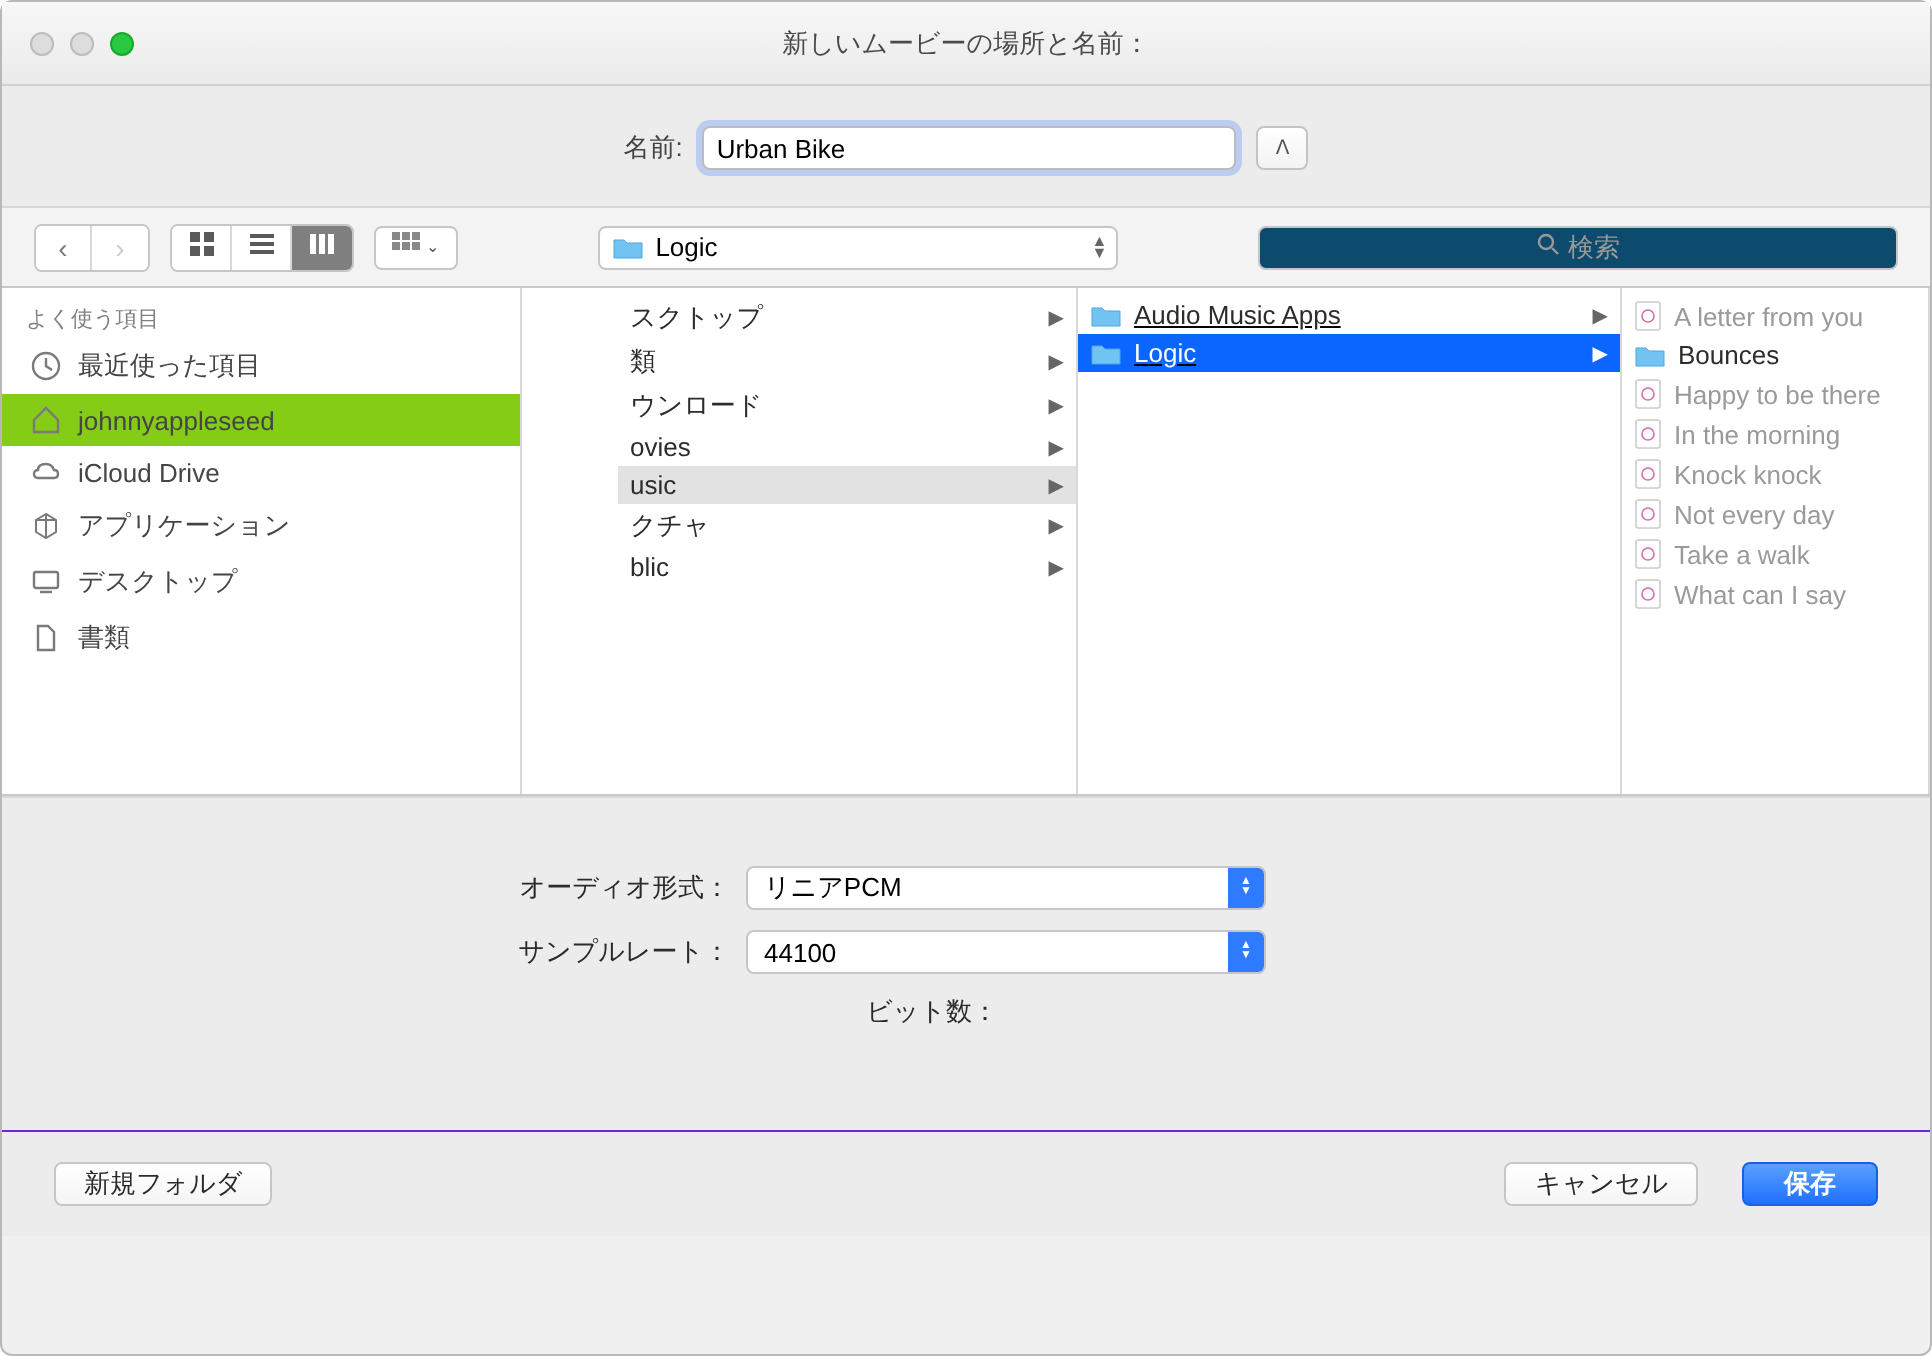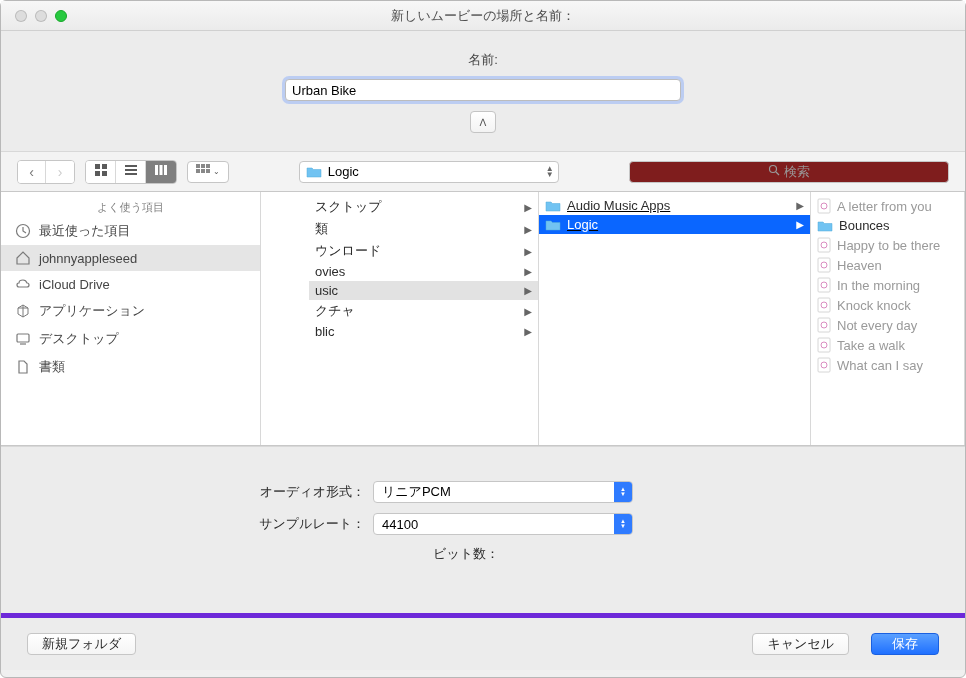--- a/index.html
+++ b/index.html
@@ -1,67 +1,67 @@
 <!DOCTYPE html>
 <html><head>
 <meta charset="utf-8">
 <style>
 * { box-sizing: border-box; margin: 0; padding: 0; font-family: -apple-system, "Helvetica Neue", Arial, sans-serif; }
 body { background: #fff; width: 966px; height: 678px; overflow: hidden; }
 .window { width: 966px; height: 678px; background: #f0f0f0; border: 1px solid #b8b8b8; border-radius: 6px; display: flex; flex-direction: column; }
-.titlebar { height: 30px; display: flex; align-items: center; padding: 0 14px; background: linear-gradient(#f7f7f7,#ebebeb); border-bottom: 1px solid #d0d0d0; position: relative; }
+.titlebar { height: 42px; display: flex; align-items: center; padding: 0 14px; background: linear-gradient(#f7f7f7,#ebebeb); border-bottom: 1px solid #d0d0d0; position: relative; }
 .traffic { display: flex; gap: 8px; }
 .tl { width: 12px; height: 12px; border-radius: 50%; border: 0.5px solid rgba(0,0,0,0.15); }
 .tl.gray { background: #ddd; }
 .tl.green { background: #28c940; border-color:#17a82a;}
 .title { position: absolute; left: 0; right: 0; text-align: center; font-size: 13px; color: #4a4a4a; }
-.namebar { padding: 20px 0 18px; display: flex; align-items: center; justify-content: center; gap: 10px; background: #ececec; border-bottom: 1px solid #d8d8d8; flex-direction: column; }
+.namebar { padding: 20px 0 18px; display: flex; align-items: center; justify-content: center; gap: 10px; background: #ececec; border-bottom: 1px solid #d8d8d8; }
 .namebar label { font-size: 13px; color: #444; }
-.name-input { width: 396px; height: 22px; border: 1px solid #bcbcbc; border-radius: 4px; background: #fff; padding: 0 6px; font-size: 13px; box-shadow: 0 0 0 3px rgba(100,150,255,0.35);}
+.name-input { width: 267px; height: 22px; border: 1px solid #bcbcbc; border-radius: 4px; background: #fff; padding: 0 6px; font-size: 13px; box-shadow: 0 0 0 3px rgba(100,150,255,0.35);}
 .chevbtn { width: 26px; height: 22px; border: 1px solid #c4c4c4; border-radius: 4px; background: linear-gradient(#fff,#f3f3f3); display: flex; align-items: center; justify-content: center; font-size: 10px; color:#555;}
 .toolbar { height: 40px; background: #f3f3f3; border-bottom: 1px solid #c8c8c8; display: flex; align-items: center; padding: 0 16px; gap: 10px; }
 .seg { display: flex; border: 1px solid #c6c6c6; border-radius: 4px; overflow: hidden; background: #fff; }
 .seg button { width: 30px; height: 22px; border: none; background: #fff; border-right: 1px solid #d8d8d8; display:flex; align-items:center; justify-content:center; color:#5a5a5a; font-size:12px;}
 .seg button:last-child { border-right: none; }
 .seg button.active { background: #7f7f7f; color:#fff; }
 .seg.nav button { width: 28px; font-size:14px; color:#777;}
 .seg.view button svg { width:14px; height:14px; }
 .grp-btn { height:22px; padding:0 8px; border:1px solid #c6c6c6; border-radius:4px; background:#fff; display:flex; align-items:center; gap:3px; font-size:12px; color:#5a5a5a;}
 .pathbar { flex:0 0 260px; margin-left:60px; height:22px; border:1px solid #c6c6c6; border-radius:4px; background:#fff; display:flex; align-items:center; padding:0 6px; gap:6px; font-size:13px; position:relative;}
 .pathbar .upd { position:absolute; right:4px; font-size:8px; color:#666; line-height:6px;}
-.searchbox { margin-left:auto; width: 320px; height: 22px; border:1px solid #c6c6c6; border-radius:4px; background:#7f1d1d; display:flex; align-items:center; justify-content:center; gap:4px; color:#999; font-size:13px;}
+.searchbox { margin-left:auto; width: 320px; height: 22px; border:1px solid #c6c6c6; border-radius:4px; background:#0c4a6e; display:flex; align-items:center; justify-content:center; gap:4px; color:#999; font-size:13px;}
 .browser { display:flex; height: 254px; background:#fff; border-bottom:1px solid #c8c8c8;}
 .sidebar { width: 260px; border-right:1px solid #d8d8d8; overflow:hidden; font-size:13px; padding-top:6px;}
-.sb-head { padding: 2px 12px; font-size:11px; color:#808080; font-weight:400;text-align:center;}
+.sb-head { padding: 2px 12px; font-size:11px; color:#808080; font-weight:400;}
 .sb-item { display:flex; align-items:center; gap:8px; padding: 5px 14px; color:#454545;}
-.sb-item.sel { background:#e5e5e5;}
+.sb-item.sel { background:#84cc16;}
 .sb-item .ic { width:16px; height:16px; display:flex; align-items:center; justify-content:center; color:#7a7a7a;}
 .col { border-right:1px solid #d8d8d8; overflow:hidden; font-size:13px; padding-top:4px;}
 .col1 { width: 230px; margin-left: 48px;}
 .col2 { width: 272px; text-decoration: underline;}
 .col3 { flex:1;}
 .row { display:flex; align-items:center; padding:2px 8px 2px 6px; gap:6px; color:#2c2c2c; position:relative;}
 .row.sel { background:#e2e2e2;}
 .row.hl { background:#0a66ff; color:#fff;}
 .row .chev { position:absolute; right:6px; font-size:10px; color:#666;}
 .row.hl .chev { color:#fff;}
 .fold-ic { width:16px; height:14px; display:inline-flex;}
 .fold-ic svg { width:16px; height:14px;}
 .file-ic { width:14px; height:16px; display:inline-flex; color:#b85c9e;}
 .file-ic svg { width:14px; height:16px;}
-.settings { padding: 24px 0 40px; background:#ececec; border-top:1px solid #d8d8d8; border-bottom:5px solid #6d28d9;}
+.settings { padding: 24px 0 40px; background:#ececec; border-top:1px solid #d8d8d8; border-bottom:1px solid #6d28d9;}
 .srow { display:flex; align-items:center; justify-content:center; gap:8px; margin:10px 0;}
 .srow label { width: 300px; text-align:right; font-size:13px; color:#2a2a2a;}
 .sel-wrap { width:260px; height:22px; border:1px solid #c6c6c6; border-radius:4px; background:#fff; display:flex; align-items:center; position:relative; font-size:13px; padding-left:8px;}
 .sel-wrap .cap { position:absolute; right:0; top:0; bottom:0; width:18px; background:#2f7bff; border-radius:0 3px 3px 0; display:flex; flex-direction:column; align-items:center; justify-content:center; gap:0;}
 .sel-wrap .cap span { font-size:6px; color:#fff; line-height:5px;}
 .srow .spacer { width: 260px;}
 .footer { height: 52px; background:#ececec; display:flex; align-items:center; padding:0 26px; gap:22px;}
 .btn { height:22px; padding:0 14px; border:1px solid #c6c6c6; border-radius:4px; background:linear-gradient(#fff,#f5f5f5); font-size:13px; color:#2a2a2a;}
-.btn.primary { background:linear-gradient(#5aa0ff,#1f70ff); border-color:#1a60e0; color:#fff; padding:0 20px;}
+.btn.primary { background:linear-gradient(#5aa0ff,#1f70ff); border-color:#1a60e0; color:#fff; padding:0 20px;font-weight:bold;}
 .gray-txt { color:#9a9a9a;}
 </style>
 </head>
 <body>
 
 <div class="window">
   <div class="titlebar">
     <div class="traffic">
       <div class="tl gray"></div>
       <div class="tl gray"></div>
@@ -284,29 +284,20 @@
             </span>
             <span class="gray-txt">Happy to be there</span>
           </div>
           <div class="row">
             <span class="file-ic">
               <svg viewBox="0 0 14 16">
                 <rect x="1" y="1" width="12" height="14" rx="1" fill="#fff" stroke="#ccc" stroke-width="0.8"></rect>
                 <circle cx="7" cy="8" r="3" fill="none" stroke="#d070b0" stroke-width="0.8"></circle>
               </svg>
             </span>
-            <span class="gray-txt">Heaven</span>
-          </div>
-          <div class="row">
-            <span class="file-ic">
-              <svg viewBox="0 0 14 16">
-                <rect x="1" y="1" width="12" height="14" rx="1" fill="#fff" stroke="#ccc" stroke-width="0.8"></rect>
-                <circle cx="7" cy="8" r="3" fill="none" stroke="#d070b0" stroke-width="0.8"></circle>
-              </svg>
-            </span>
             <span class="gray-txt">In the morning</span>
           </div>
           <div class="row">
             <span class="file-ic">
               <svg viewBox="0 0 14 16">
                 <rect x="1" y="1" width="12" height="14" rx="1" fill="#fff" stroke="#ccc" stroke-width="0.8"></rect>
                 <circle cx="7" cy="8" r="3" fill="none" stroke="#d070b0" stroke-width="0.8"></circle>
               </svg>
             </span>
             <span class="gray-txt">Knock knock</span>

